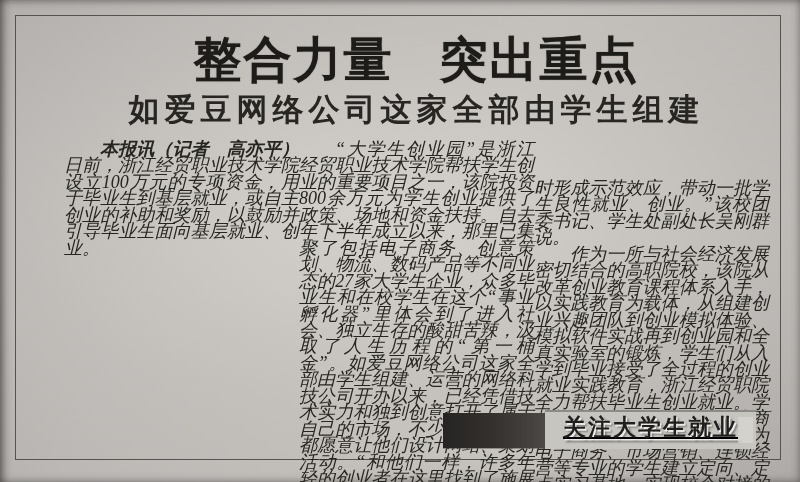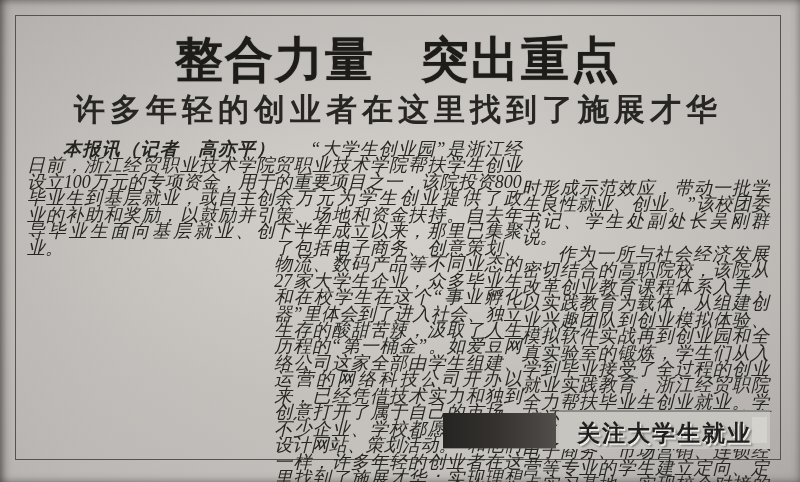--- a/index.html
+++ b/index.html
@@ -17,20 +17,21 @@
     box-shadow:
       inset 7px 0 9px -4px rgba(30,28,26,.55),
       inset 0 5px 8px -4px rgba(40,38,36,.35),
       inset -5px 0 8px -4px rgba(50,48,46,.30),
       inset 0 -5px 8px -4px rgba(50,48,46,.25);
   }
   .article-box{
     position:absolute;left:15px;top:15px;width:766px;height:445px;
     border:1px solid #56534e;
     box-sizing:border-box;
+    padding-left:37px;
   }
   .headline{
     margin:17px 0 0 0;text-align:center;
     font-family:"DejaVu Sans", sans-serif;
     font-size:48px;line-height:52px;font-weight:bold;
     color:#1d1c19;letter-spacing:2px;
     text-shadow:0 0 1px rgba(29,28,25,.6);
   }
   .headline .gap{display:inline-block;width:46px;}
   .subtitle{
@@ -49,25 +50,25 @@
   .col p.no-indent{text-indent:0;margin-top:39px;}
   .col .narrow{width:142px;text-indent:0;}
   .lead{font-weight:bold;}
   
   .banner-dark-block{
     position:absolute;left:443px;top:413px;width:113px;height:35px;
     background:linear-gradient(to right, #262422 0%, #34312e 45%, #454240 80%, #524f4b 100%);
     box-shadow:0 1px 0 rgba(90,88,84,.5);
   }
   .banner-strip{
-    position:absolute;left:559px;top:410px;width:211px;height:39px;
+    position:absolute;left:545px;top:410px;width:211px;height:39px;
     background:#c7c5c0;
     border-top:2px solid #8d8b86;
     box-sizing:border-box;
-    display:flex;align-items:flex-end;justify-content:center;
+    display:flex;align-items:flex-start;justify-content:center;text-decoration:underline;
   }
   .banner-label{
     font-family:"DejaVu Sans", sans-serif;
     font-size:23px;font-weight:bold;letter-spacing:2px;
     color:#201f1d;
     text-shadow:1.5px 1.5px 0 rgba(248,247,244,.85), 3px 3px 2px rgba(45,43,41,.5);
     white-space:nowrap;
   }
   .banner-end-block{
     position:absolute;right:3px;top:5px;width:15px;height:26px;
@@ -76,21 +77,21 @@
 </style>
 </head>
 <body>
 
 <div class="photo">
 
   <div class="article-box">
 
     <h1 class="headline"><span>整合力量</span><span class="gap"></span><span>突出重点</span></h1>
 
-    <h2 class="subtitle">许多年轻的创业者在这里找到了施展才华</h2>
+    <h2 class="subtitle">如爱豆网络公司这家全部由学生组建</h2>
 
     <div class="columns">
 
       <div class="col">
         <p><span class="lead">本报讯</span><span class="lead">（记者　高亦平）</span><span>日前，浙江经贸职业技术学院设立100万元的专项资金，用于毕业生到基层就业，或自主创业的补助和奖励，以鼓励并引导毕业生面向基层就业、创业。</span></p>
       </div>
 
       <div class="col">
         <p>“大学生创业园”是浙江经贸职业技术学院帮扶学生创业的重要项目之一，该院投资800余万元为学生创业提供了政策、场地和资金扶持。自去年下半年成立以来，那里已集聚了包括电子商务、创意策划、物流、数码产品等不同业态的27家大学生企业，众多毕业生和在校学生在这个“事业孵化器”里体会到了进入社会、独立生存的酸甜苦辣，汲取了人生历程的“第一桶金”。如爱豆网络公司这家全部由学生组建、运营的网络科技公司开办以来，已经凭借技术实力和独到创意打开了属于自己的市场，不少企业、学校都愿意让他们设计网站、策划活动。“和他们一样，许多年轻的创业者在这里找到了施展才华；实现理想的舞台。</p>
         <div class="narrow">创业园能够帮助学生树立信心、积累经验，同</div>

